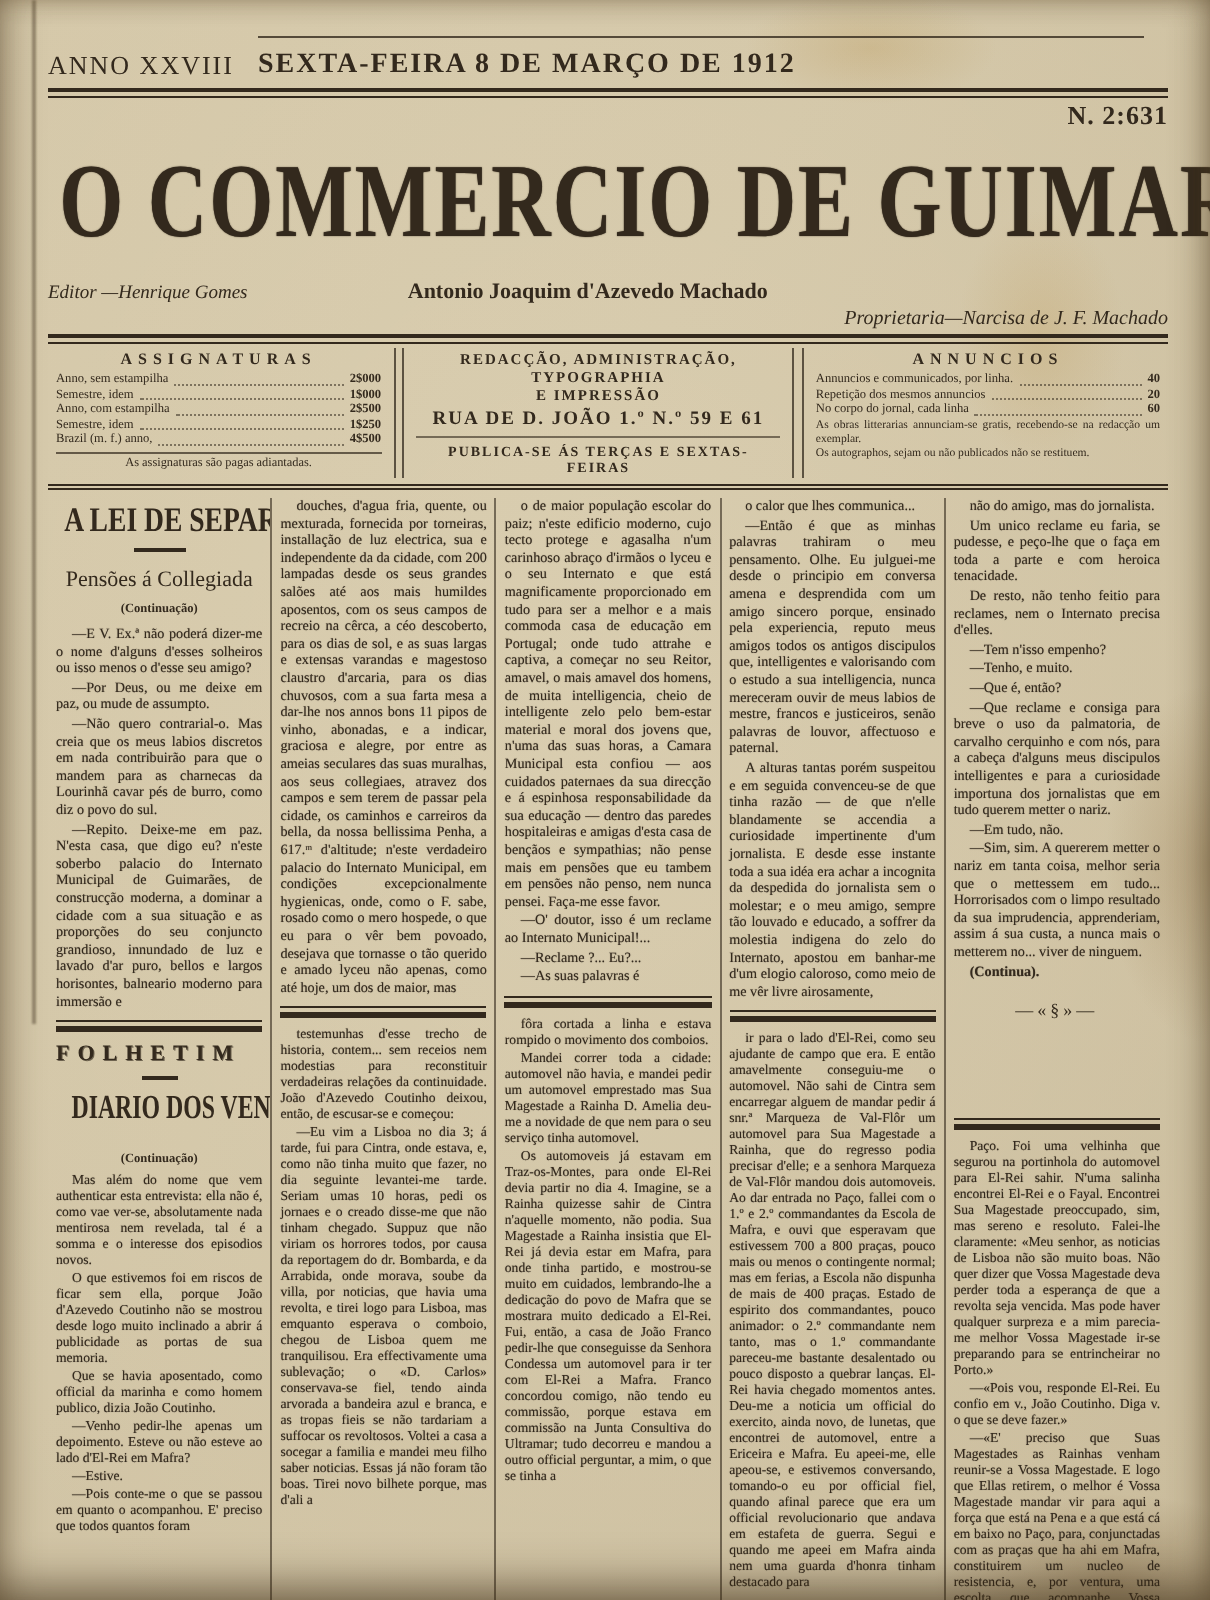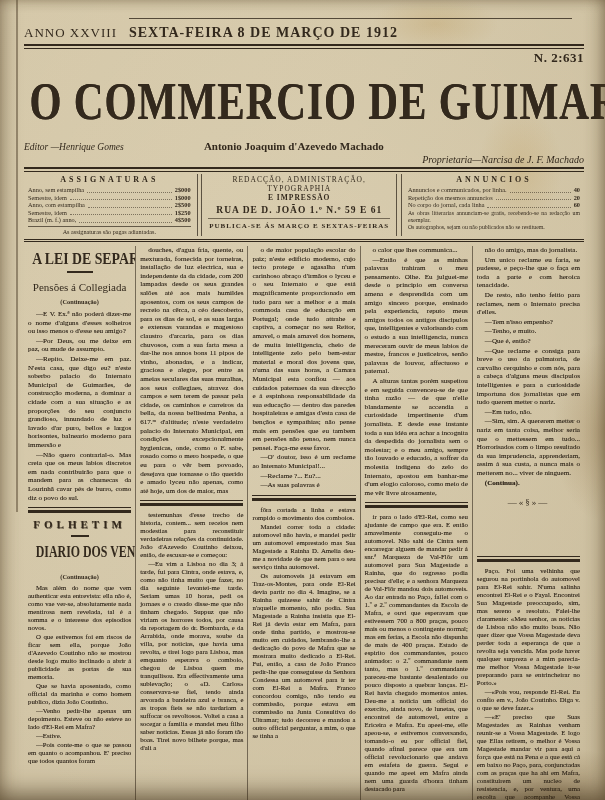--- a/index.html
+++ b/index.html
@@ -46,40 +46,40 @@
   .info-div{width:4px;border-left:1px solid rgba(51,41,29,.75);border-right:1px solid rgba(51,41,29,.75);margin:0 2px;}
   .ic-title{text-align:center;font-weight:bold;font-size:8px;letter-spacing:3px;margin-bottom:2px;}
   .assig{width:170px;}
   .redac{width:190px;text-align:center;}
   .annun{width:180px;}
   .pricerow{display:flex;align-items:flex-end;font-size:6.3px;line-height:7.6px;}
   .pricerow .lbl{white-space:nowrap;}
   .pricerow .fill{flex:1;border-bottom:1px dotted rgba(51,41,29,.55);margin:0 3px 1px;}
   .pricerow .val{font-weight:bold;}
   .smallnote{font-size:6.2px;text-align:center;border-top:1px solid rgba(51,41,29,.7);margin-top:2px;padding-top:1px;}
-  .redac .l1{font-weight:normal;font-size:7.5px;letter-spacing:1px;}
+  .redac .l1{font-weight:bold;font-size:7.5px;letter-spacing:1px;}
   .redac .l2{font-weight:bold;font-size:7.5px;letter-spacing:1px;margin-bottom:3px;}
   .redac .addr{font-weight:bold;font-size:9.5px;letter-spacing:1px;margin:3px 4px;}
   .redac .sched{font-weight:bold;font-size:7px;letter-spacing:1px;border-top:1px solid rgba(51,41,29,.6);padding-top:3px;margin-top:3px;}
   .notes p{font-size:5.8px;line-height:6.8px;margin:1px 0;text-align:justify;}
 
   
   .bodygrid{display:flex;margin-top:4px;height:586px;overflow:hidden;}
   .col{width:20%;padding:0 4px;overflow:hidden;height:100%;}
   .col + .col{border-left:1px solid rgba(51,41,29,.6);}
   .col p{margin:0 0 1px;font-size:7.1px;line-height:8.6px;text-align:justify;text-indent:8px;
     text-shadow:0 0 .5px rgba(52,44,34,.55);}
   .headline{font-weight:bold;font-size:15px;text-align:center;line-height:1;transform:scale(.92,1.15);
     transform-origin:center top;margin:4px 0 2px;white-space:nowrap;}
   .hl-orn{width:26px;border-top:2px solid #33291d;margin:6px auto 8px;}
   .subhead{font-weight:normal;font-size:11px;text-align:center;margin-bottom:5px;}
   .cont{font-size:6.3px;text-align:center;margin-bottom:5px;font-weight:bold;}
   .cont-in{font-size:6.3px;text-align:center;margin:4px 0;font-weight:bold;}
   .sep{border-top:1px solid #33291d;border-bottom:3px solid #33291d;height:2px;margin:5px 0;}
-  .folh-label{font-weight:bold;font-size:11px;letter-spacing:4px;text-align:center;margin-top:4px;
+  .folh-label{font-weight:bold;font-size:11px;letter-spacing:4px;text-align:left;margin-top:4px;
     text-shadow:.5px .5px 0 rgba(40,30,18,.6);}
   .folh-orn{width:18px;border-top:2px solid #33291d;margin:5px auto;}
   .folh-title{font-weight:bold;font-size:14px;text-align:center;transform:scale(.85,1.2);transform-origin:center top;
     white-space:nowrap;margin:6px 0 14px;}
   .folh p{font-size:6.8px;line-height:8px;}
   .continua-right{text-align:right;font-weight:bold;}
   .dinkus{text-align:center;font-size:9px;letter-spacing:2px;margin:10px 0 2px;color:#33291d;}
   .gap40{height:42px;}
 </style>
 </head>
@@ -139,21 +139,21 @@
               <span class="val">4$500</span>
             </div>
           </div>
         <div class="smallnote">As assignaturas são pagas adiantadas.</div>
       </div>
       <div class="info-div"></div>
       <div class="info-col redac">
         <div class="l1">REDACÇÃO, ADMINISTRAÇÃO, TYPOGRAPHIA</div>
         <div class="l2">E IMPRESSÃO</div>
         <div class="addr">RUA DE D. JOÃO 1.º N.º 59 E 61</div>
-        <div class="sched">PUBLICA-SE ÁS MARÇO E SEXTAS-FEIRAS</div>
+        <div class="sched">PUBLICA-SE ÁS TERÇAS E SEXTAS-FEIRAS</div>
       </div>
       <div class="info-div"></div>
       <div class="info-col annun">
         <div class="ic-title">ANNUNCIOS</div>
         <div>
             <div class="pricerow">
               <span class="lbl">Annuncios e communicados, por linha.</span>
               <span class="fill"></span>
               <span class="val">40</span>
             </div>
@@ -178,22 +178,22 @@
     <div class="bodygrid">
 
       <div class="col">
         <div class="headline">A LEI DE SEPARAÇÃO</div>
         <div class="hl-orn"></div>
         <div class="subhead">Pensões á Collegiada</div>
         <div class="cont">(Continuação)</div>
         <div>
             <p>—E V. Ex.ª não poderá dizer-me o nome d'alguns d'esses solheiros ou isso menos o d'esse seu amigo?</p>
             <p>—Por Deus, ou me deixe em paz, ou mude de assumpto.</p>
+            <p>—Não quero contrarial-o. Mas creia que os meus labios discretos em nada contribuirão para que o mandem para as charnecas da Lourinhã cavar pés de burro, como diz o povo do sul.</p>
             <p>—Repito. Deixe-me em paz. N'esta casa, que digo eu? n'este soberbo palacio do Internato Municipal de Guimarães, de construcção moderna, a dominar a cidade com a sua situação e as proporções do seu conjuncto grandioso, innundado de luz e lavado d'ar puro, bellos e largos horisontes, balneario moderno para immersão e</p>
-            <p>—Não quero contrarial-o. Mas creia que os meus labios discretos em nada contribuirão para que o mandem para as charnecas da Lourinhã cavar pés de burro, como diz o povo do sul.</p>
           </div>
         <div class="sep"></div>
         <div class="folh">
           <div class="folh-label">FOLHETIM</div>
           <div class="folh-orn"></div>
           <div class="folh-title">DIARIO DOS VENCIDOS</div>
           <div class="cont-in">(Continuação)</div>
           <div>
               <p>Mas além do nome que vem authenticar esta entrevista: ella não é, como vae ver-se, absolutamente nada mentirosa nem revelada, tal é a somma e o interesse dos episodios novos.</p>
               <p>O que estivemos foi em riscos de ficar sem ella, porque João d'Azevedo Coutinho não se mostrou desde logo muito inclinado a abrir á publicidade as portas de sua memoria.</p>

